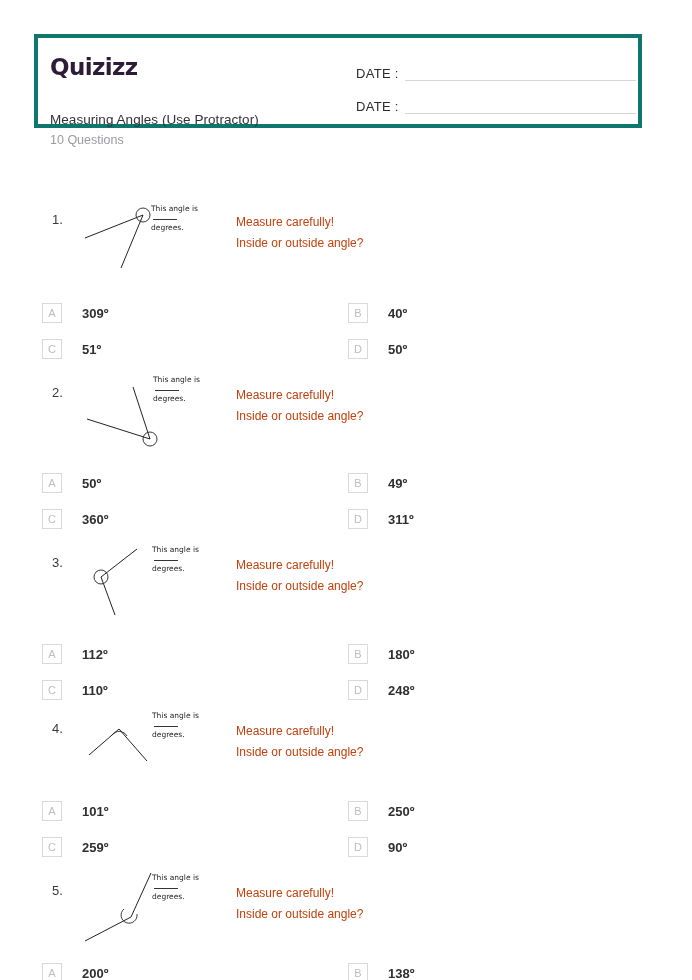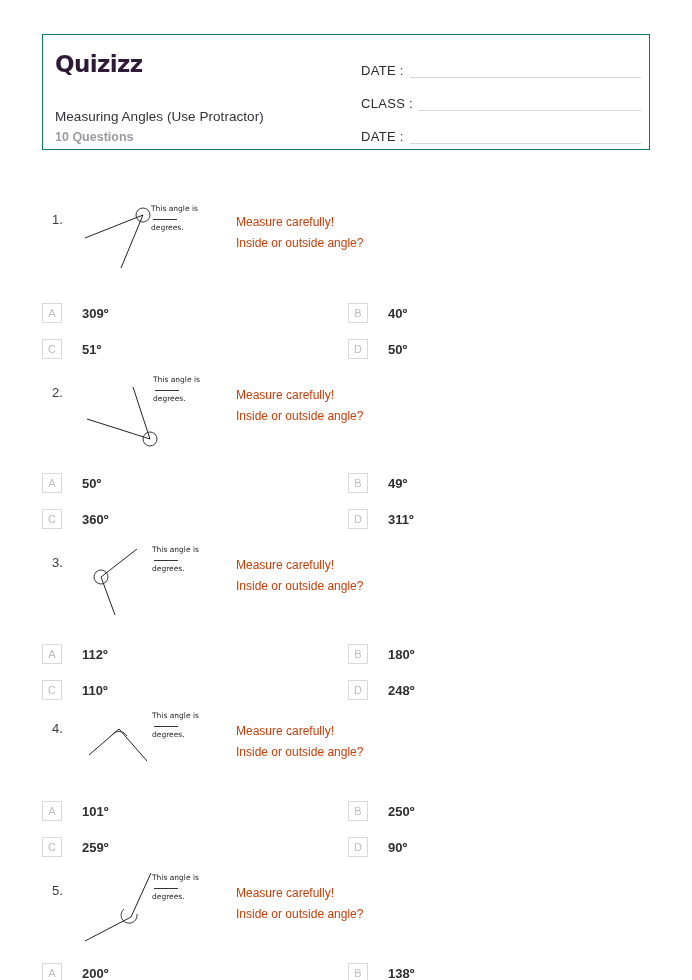--- a/index.html
+++ b/index.html
@@ -13,25 +13,25 @@
     position: relative;
     overflow: hidden;
     font-family: "Liberation Sans", sans-serif;
     color: #2b2b2b;
     -webkit-font-smoothing: antialiased;
   }
 
   
   .header-card {
     position: absolute;
-    left: 42px;
+    left: 34px;
     top: 34px;
     width: 608px;
-    height: 116px;
-    border: 1px solid #0f766e;
+    height: 94px;
+    border: 4px solid #0f766e;
     box-sizing: border-box;
     background: #fff;
   }
   .brand-logo {
     position: absolute;
     left: 12px;
     top: 16px;
     font-size: 23px;
     font-weight: bold;
     letter-spacing: -0.6px;
@@ -45,21 +45,20 @@
     font-size: 13.5px;
     color: #32323a;
     letter-spacing: 0.05px;
   }
   .quiz-subtitle {
     position: absolute;
     left: 12px;
     top: 95px;
     font-size: 12.5px;
     color: #9a9aa2;
-    font-weight: bold;
   }
 
   .meta-fields {
     position: absolute;
     left: 318px;
     top: 16px;
     width: 280px;
   }
   .meta-row {
     display: flex;
@@ -163,24 +162,20 @@
   <div class="brand-logo">Quizizz</div>
   <div class="quiz-title">Measuring Angles (Use Protractor)</div>
   <div class="quiz-subtitle">10 Questions</div>
 
   <div class="meta-fields">
     <div class="meta-row">
       <span class="meta-label">DATE :</span>
       <span class="meta-line"></span>
     </div>
     <div class="meta-row">
-      <span class="meta-label">CLASS :</span>
-      <span class="meta-line"></span>
-    </div>
-    <div class="meta-row">
       <span class="meta-label">DATE :</span>
       <span class="meta-line"></span>
     </div>
   </div>
 </div>
 
 <div class="question" style="top:212px">
   <div class="q-number">1.</div>
   <div class="q-figure">
     <svg width="160" height="84" viewBox="0 0 160 84">

